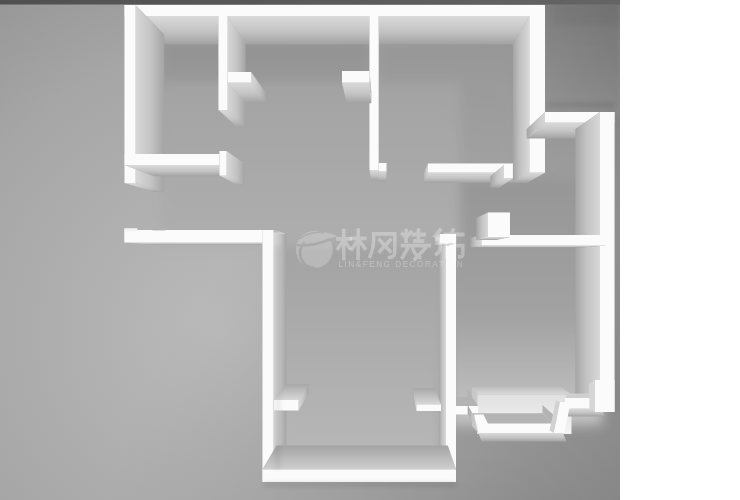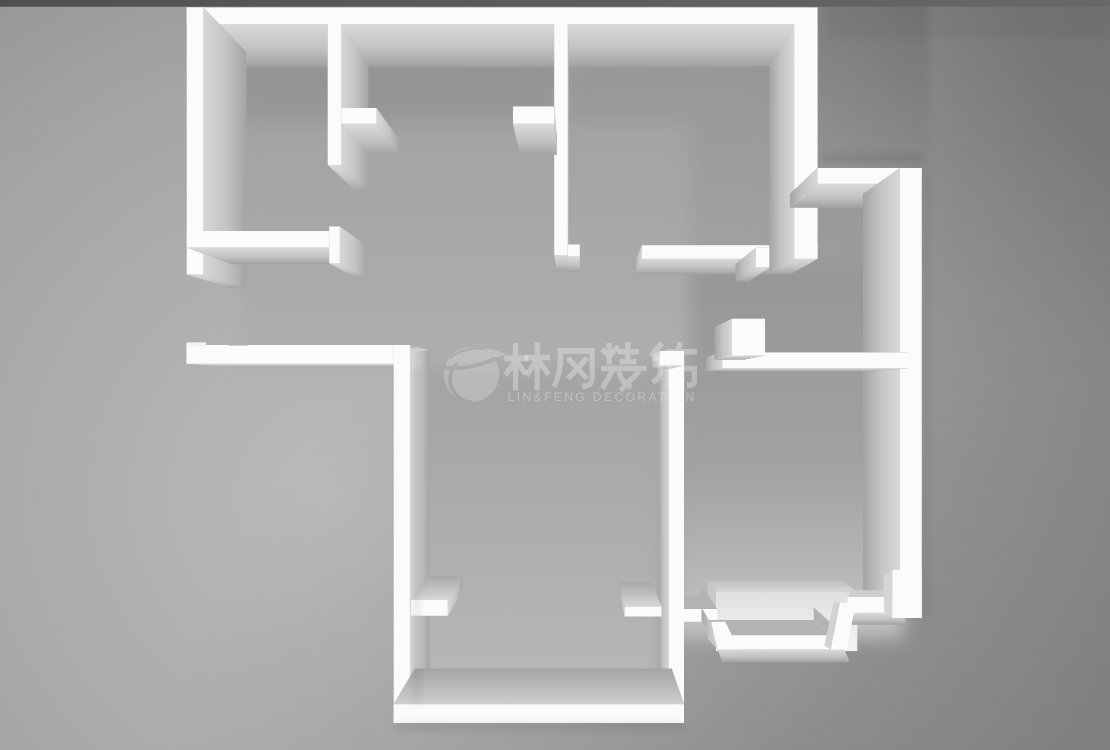--- a/index.html
+++ b/index.html
@@ -1,15 +1,15 @@
 <!DOCTYPE html>
 <html><head><meta charset="utf-8">
 <style>
 html,body{margin:0;padding:0;}
-#stage{width:740px;height:500px;position:relative;overflow:hidden;font-family:"Liberation Sans",sans-serif;}
+#stage{width:620px;height:500px;position:relative;overflow:hidden;font-family:"Liberation Sans",sans-serif;}
 </style></head>
 <body>
 <div id="stage">
 <svg width="740" height="500" viewBox="0 0 740 500" xmlns="http://www.w3.org/2000/svg">
 <defs>
 <radialGradient id="bg" gradientUnits="userSpaceOnUse" cx="220" cy="330" r="560">
   <stop offset="0" stop-color="#bababa"></stop>
   <stop offset="0.5" stop-color="#a6a6a6"></stop>
   <stop offset="1" stop-color="#838383"></stop>
 </radialGradient>

